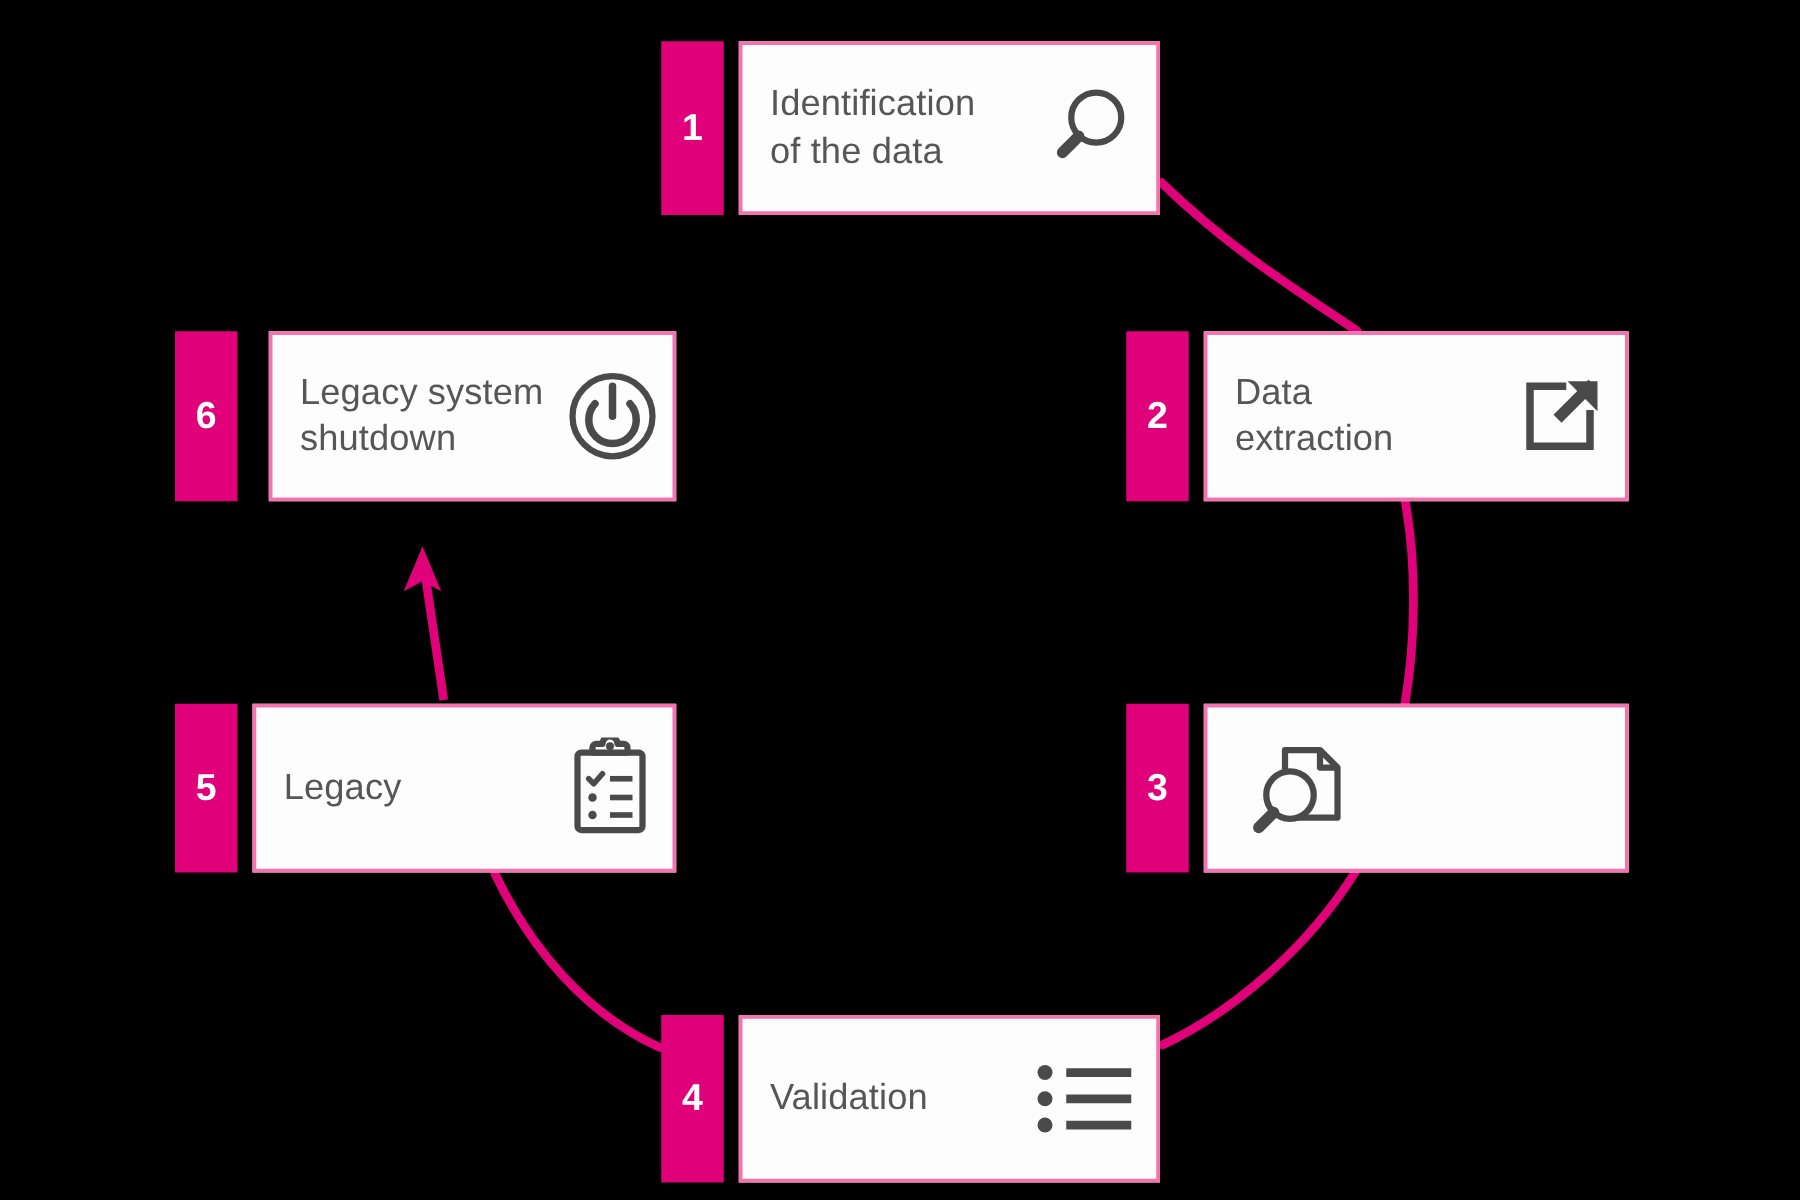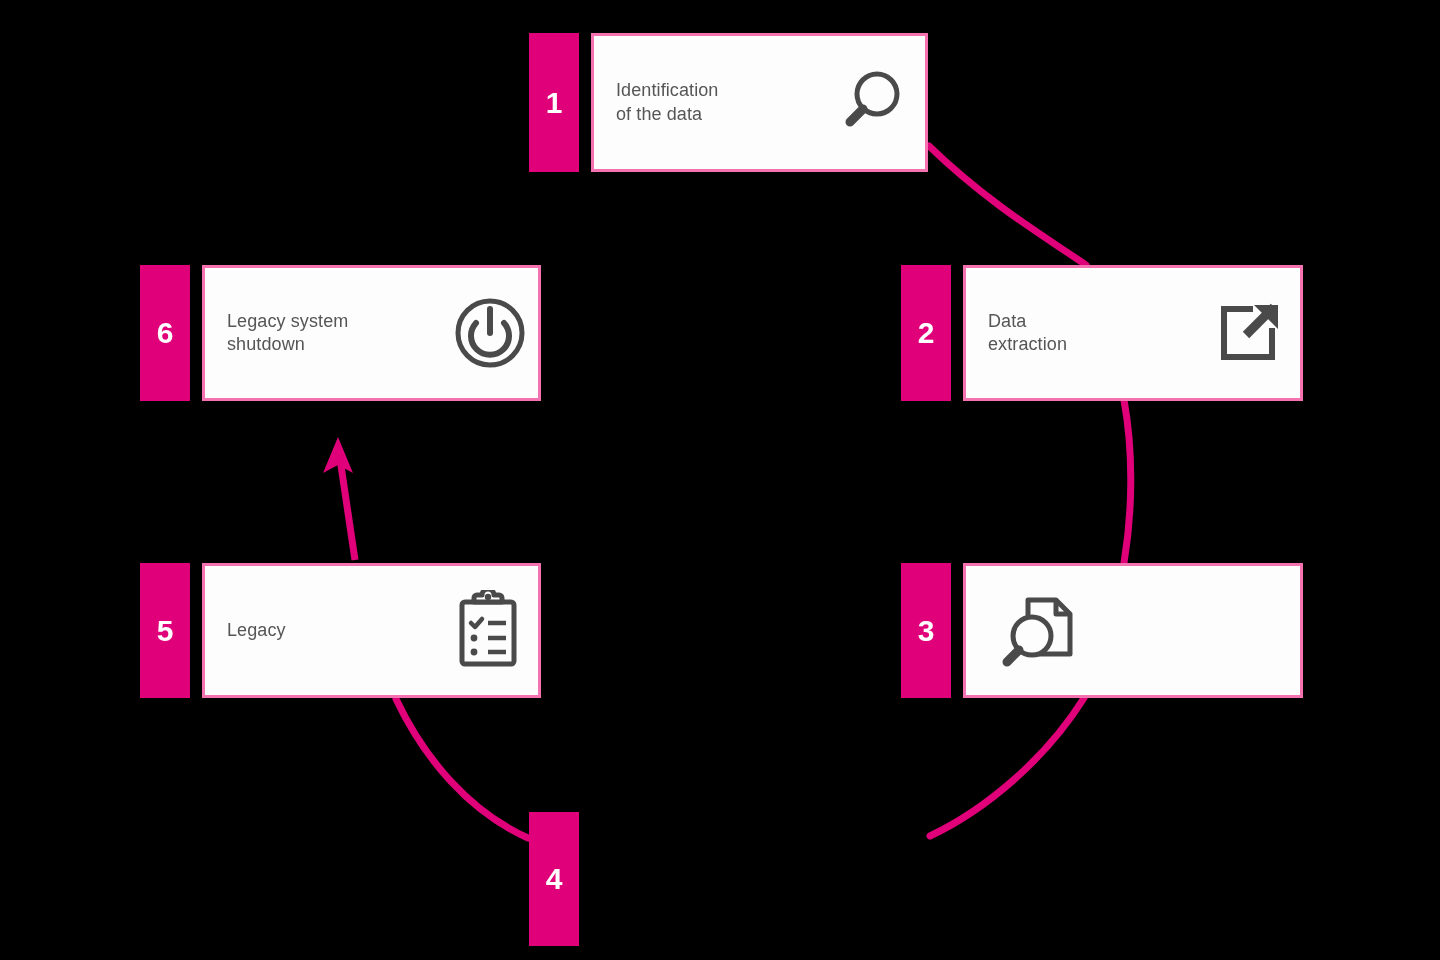--- a/index.html
+++ b/index.html
@@ -62,21 +62,21 @@
     box-sizing: border-box;
     display: flex;
     align-items: center;
     justify-content: space-between;
     padding: 0 14px 0 22px;
     position: relative;
     z-index: 2;
   }
   .step-label {
     color: #565656;
-    font-size: 18px;
+    font-size: 29px;
     line-height: 1.28;
     font-family: "Liberation Sans", sans-serif;
     white-space: pre-line;
     letter-spacing: 0.1px;
   }
   .step-icon {
     flex: 0 0 auto;
     display: flex;
     align-items: center;
     justify-content: center;
@@ -84,21 +84,21 @@
   }
 
   
   #step-1 { left: 529px; top: 33px;  width: 399px; height: 139px; }
   #step-2 { left: 901px; top: 265px; width: 402px; height: 136px; }
   #step-3 { left: 901px; top: 563px; width: 402px; height: 135px; }
   #step-4 { left: 529px; top: 812px; width: 399px; height: 134px; }
   #step-5 { left: 140px; top: 563px; width: 401px; height: 135px; }
   #step-6 { left: 140px; top: 265px; width: 401px; height: 136px; }
 
-  #step-6 .step-card { padding-right: 8px; padding-left: 22px; }
+  #step-6 .step-card { padding-right: 8px; padding-left: 22px; margin-left: 13px; }
   #step-6 .step-icon { margin-left: -4px; }
 </style>
 </head>
 <body>
 
 <div id="canvas">
 
   <svg id="connectors" viewBox="0 0 1440 960">
 
     <path d="M 929 146 C 990 205 1050 240 1086 265" fill="none" stroke="#E0007A" stroke-width="7" stroke-linecap="round"></path>
@@ -163,20 +163,33 @@
         </svg>
       </span>
     </div>
   </div>
 
   <div class="step" id="step-4">
     <div class="step-tab">
       <span class="step-num">4</span>
     </div>
     <div class="step-gap"></div>
+    <div class="step-card">
+      <span class="step-label">Validation</span>
+      <span class="step-icon">
+        <svg width="84" height="70" viewBox="0 0 84 70" aria-hidden="true">
+          <circle cx="9" cy="14" r="6" fill="#4A4A4A"></circle>
+          <circle cx="9" cy="35" r="6" fill="#4A4A4A"></circle>
+          <circle cx="9" cy="56" r="6" fill="#4A4A4A"></circle>
+          <line x1="26" y1="14" x2="78" y2="14" stroke="#4A4A4A" stroke-width="7" stroke-linecap="butt"></line>
+          <line x1="26" y1="35" x2="78" y2="35" stroke="#4A4A4A" stroke-width="7" stroke-linecap="butt"></line>
+          <line x1="26" y1="56" x2="78" y2="56" stroke="#4A4A4A" stroke-width="7" stroke-linecap="butt"></line>
+        </svg>
+      </span>
+    </div>
   </div>
 
   <div class="step" id="step-5">
     <div class="step-tab">
       <span class="step-num">5</span>
     </div>
     <div class="step-gap"></div>
     <div class="step-card">
       <span class="step-label">Legacy</span>
       <span class="step-icon">

